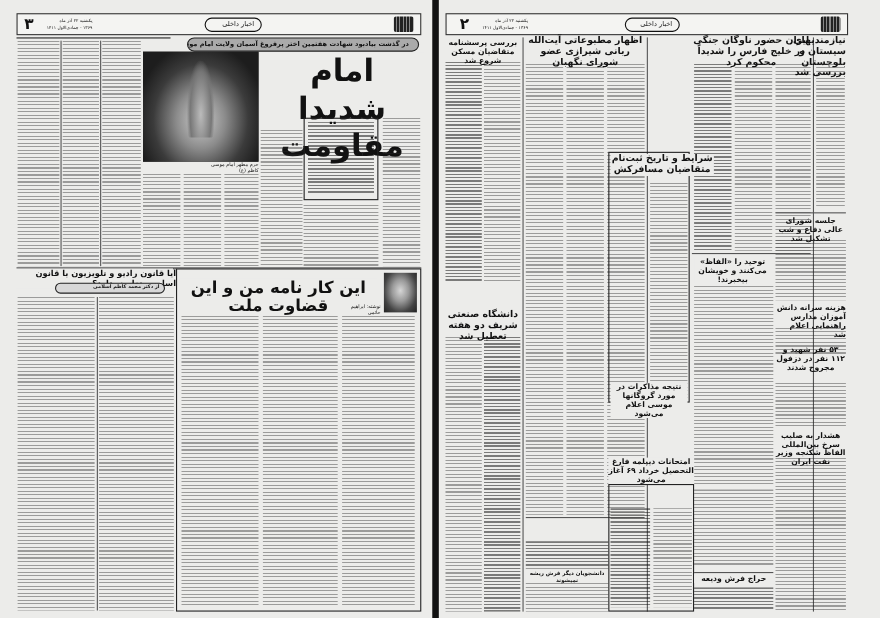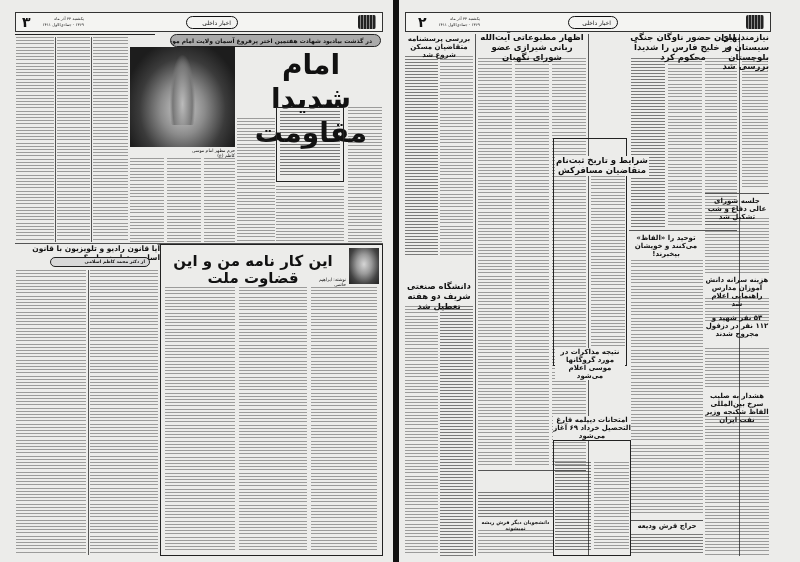--- a/index.html
+++ b/index.html
@@ -114,21 +114,21 @@
   <div class="hl md" style="left:79px; top:33px; width:108px;">اظهار مطبوعاتی آیت‌الله ربانی شیرازی عضو شورای نگهبان</div>
   <div class="col" style="left:79px; top:58px; width:34px; height:410px;"></div>
   <div class="col" style="left:116px; top:58px; width:34px; height:410px;"></div>
   <div class="col" style="left:153px; top:58px; width:34px; height:410px;"></div>
   <div class="hline" style="left:79px; top:470px; width:108px;"></div>
   <div class="col dense" style="left:79px; top:492px; width:75px; height:25px;"></div>
   <div class="hl sm" style="left:79px; top:520px; width:75px; font-size:5px;">دانشجویان دیگر فرش ریشه نمیشوند</div>
   <div class="col" style="left:79px; top:530px; width:75px; height:26px;"></div>
   <div class="vline" style="left:189px; top:34px; height:522px;"></div>
 
-  <div class="hl md" style="left:156px; top:140px; width:94px; z-index:2;margin-top:16px;">شرایط و تاریخ ثبت‌نام متقاضیان مسافرکش</div>
+  <div class="hl md" style="left:156px; top:140px; width:94px; z-index:2;">شرایط و تاریخ ثبت‌نام متقاضیان مسافرکش</div>
   <div class="box" style="left:154px; top:138px; width:74px; height:228px;"></div>
   <div class="col" style="left:192px; top:166px; width:34px; height:196px;"></div>
   <div class="hl sm" style="left:156px; top:348px; width:70px; z-index:2;">نتیجه مذاکرات در مورد گروگانها موسی اعلام می‌شود</div>
   <div class="hl sm" style="left:154px; top:416px; width:78px; z-index:2;">امتحانات دیپلمه فارغ التحصیل خرداد ۶۹ آغاز می‌شود</div>
   <div class="box" style="left:154px; top:440px; width:78px; height:116px;"></div>
   <div class="col dense" style="left:156px; top:462px; width:36px; height:90px;"></div>
   <div class="col" style="left:195px; top:462px; width:35px; height:90px;"></div>
 
   <div class="hl md" style="left:230px; top:33px; width:108px;">ایران حضور ناوگان جنگی در خلیج فارس را شدیداً محکوم کرد</div>
   <div class="col dense" style="left:232px; top:58px; width:34px; height:170px;"></div>
@@ -141,19 +141,19 @@
   <div class="hline" style="left:232px; top:520px; width:72px;"></div>
   <div class="hl sm" style="left:232px; top:522px; width:72px;">حراج فرش ودیعه</div>
   <div class="col dense" style="left:232px; top:534px; width:72px; height:20px;"></div>
   <div class="vline" style="left:340px; top:34px; height:522px;"></div>
 
   <div class="hl md" style="left:306px; top:33px; width:92px; text-align:right; padding-right:28px; background:transparent;">نیازمندیهای سیستان و بلوچستان بررسی شد</div>
   <div class="col" style="left:343px; top:58px; width:26px; height:130px;"></div>
   <div class="hl sm" style="left:306px; top:197px; width:64px; background:transparent;">جلسه شورای عالی دفاع و شب تشکیل شد</div>
   <div class="hline" style="left:306px; top:193px; width:64px;"></div>
   <div class="col" style="left:306px; top:218px; width:64px; height:55px;"></div>
-  <div class="hl sm" style="left:306px; top:276px; width:64px; background:transparent;">هزینه سرانه دانش آموزان مدارس راهنمایی اعلام شد</div>
+  <div class="hl sm" style="left:306px; top:276px; width:64px; background:transparent;text-align:right;">هزینه سرانه دانش آموزان مدارس راهنمایی اعلام شد</div>
   <div class="col" style="left:306px; top:298px; width:64px; height:25px;"></div>
   <div class="hl sm" style="left:306px; top:314px; width:64px; background:transparent;">۵۳ نفر شهید و ۱۱۲ نفر در دزفول مجروح شدند</div>
   <div class="col" style="left:306px; top:348px; width:64px; height:42px;"></div>
   <div class="hl sm" style="left:306px; top:392px; width:64px; background:transparent;">هشدار به صلیب سرخ بین‌المللی الفاظ شکنجه وزیر نفت ایران</div>
   <div class="col" style="left:306px; top:416px; width:64px; height:140px;"></div>
 </div>
 
 </body></html>

